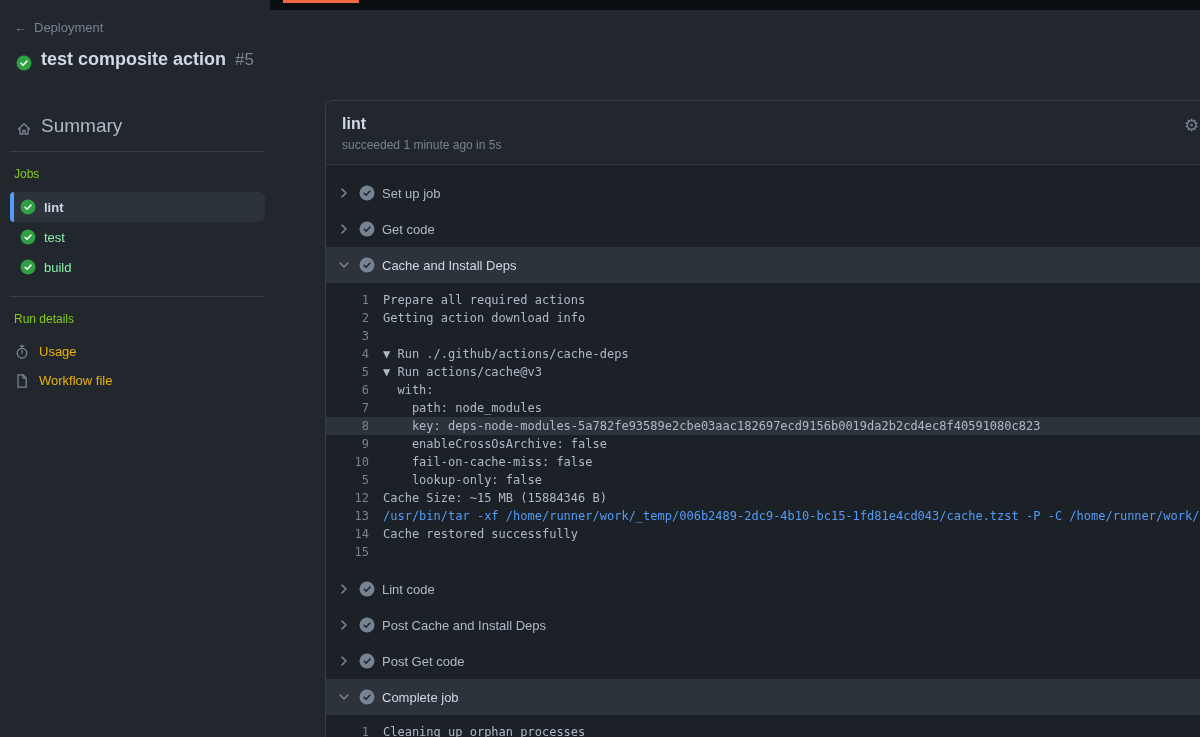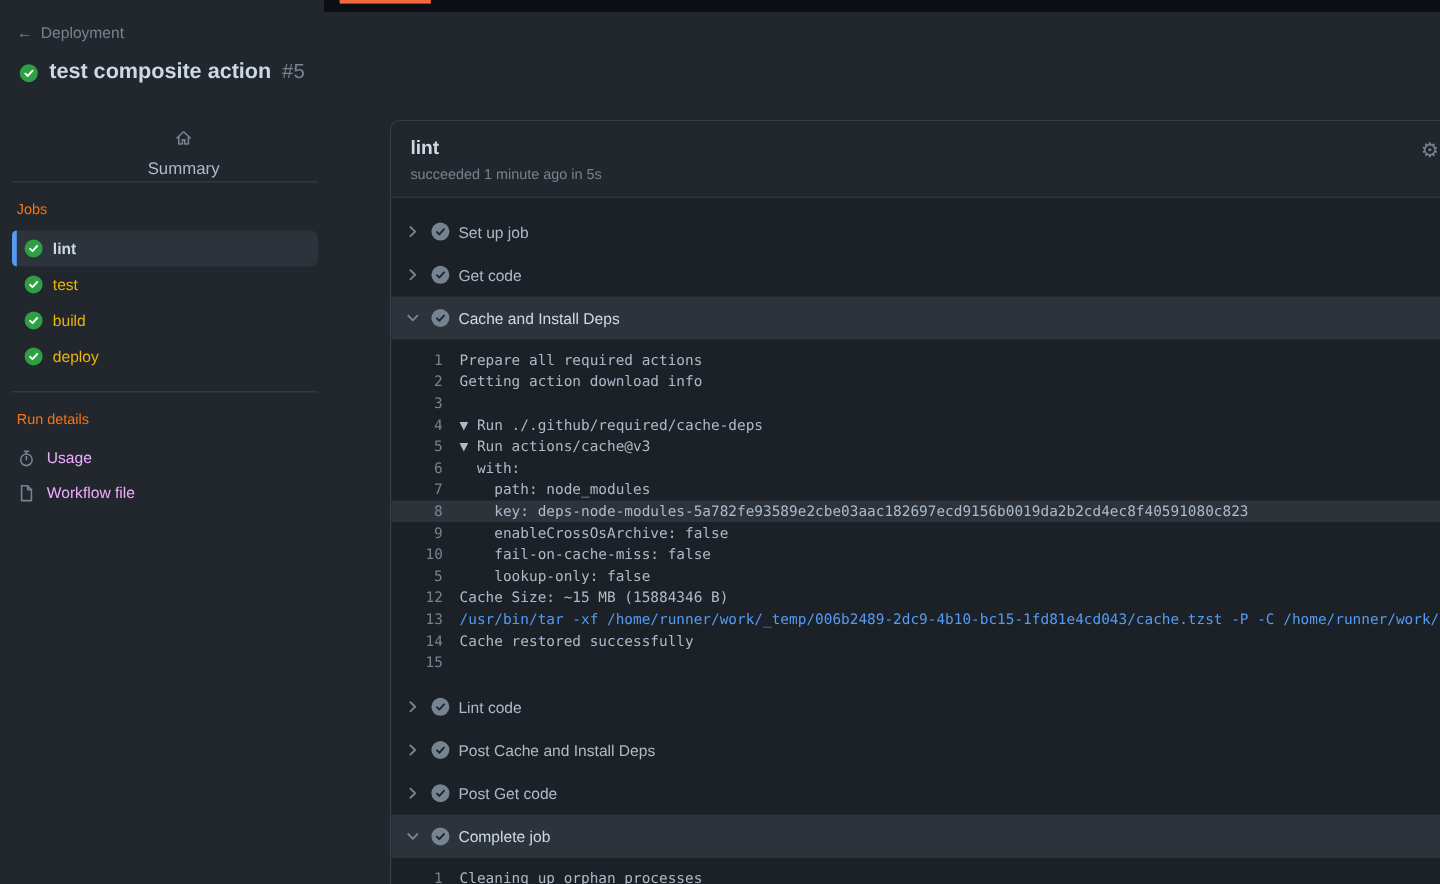--- a/index.html
+++ b/index.html
@@ -13,38 +13,38 @@
     -webkit-font-smoothing: antialiased;
   }
 
   
   .top-strip { position: absolute; left: 270px; right: 0; top: 0; height: 10px; background: #0b0e13; z-index: 5; }
   .top-strip .accent { position: absolute; left: 13px; top: 0; width: 76px; height: 3px; background: #f4683f; }
 
   
   .sidebar { position: absolute; left: 0; top: 0; bottom: 0; width: 290px; }
   .back-link { display: flex; align-items: center; gap: 7px; margin: 20px 0 0 14px; color: #768390; font-size: 13px; cursor: pointer; text-decoration: none; }
-  .run-title-row { display: flex; align-items: center; gap: 9px; margin: 14px 16px 0 16px; }
+  .run-title-row { display: flex; align-items: flex-end; gap: 9px; margin: 14px 16px 0 16px; }
   .run-title-row .title { font-size: 18px; font-weight: 700; color: #cdd9e5; margin: 0; white-space: nowrap; }
   .run-number { font-size: 17px; color: #768390; }
 
-  .sidebar-item { display: flex; align-items: center; gap: 9px; height: 30px; padding-left: 16px; color: #adbac7; font-size: 14px; cursor: pointer; flex-direction: column; }
+  .sidebar-item { display: flex; align-items: flex-end; gap: 9px; height: 30px; padding-left: 16px; color: #adbac7; font-size: 19px; cursor: pointer; }
   .sidebar-item svg, .detail-item svg { color: #768390; flex: none; }
   .summary-item { margin-top: 37px; }
 
   .divider { border: 0; border-top: 1px solid #373e47; margin: 14px 25px 0 10px; }
-  .section-label { font-size: 12px; color: #f97316; margin: 15px 0 11px 14px; }
+  .section-label { font-size: 12px; color: #84cc16; margin: 15px 0 11px 14px; }
 
   .jobs-list { margin: 0; padding: 0; }
-  .job-item { position: relative; display: flex; align-items: center; gap: 8px; height: 30px; margin: 0 25px 0 10px; padding-left: 10px; border-radius: 6px; font-size: 13px; color: #eab308; cursor: pointer; }
+  .job-item { position: relative; display: flex; align-items: center; gap: 8px; height: 30px; margin: 0 25px 0 10px; padding-left: 10px; border-radius: 6px; font-size: 13px; color: #86efac; cursor: pointer; }
   .job-item.selected { background: #2d333b; color: #cdd9e5; font-weight: 700; }
   .job-item.selected::before { content: ""; position: absolute; left: 0; top: 0; bottom: 0; width: 4px; background: #539bf5; border-radius: 6px 0 0 6px; }
   .job-item svg { flex: none; }
 
-  .detail-item { display: flex; align-items: center; gap: 9px; height: 29px; padding-left: 14px; color: #f0abfc; font-size: 13px; cursor: pointer; }
+  .detail-item { display: flex; align-items: center; gap: 9px; height: 29px; padding-left: 14px; color: #eab308; font-size: 13px; cursor: pointer; }
 
   
   .log-panel { position: absolute; left: 325px; top: 100px; width: 900px; bottom: -40px; background: #1c2128; border: 1px solid #373e47; border-bottom: 0; border-radius: 8px 8px 0 0; overflow: hidden; }
   .log-header { position: relative; background: #22272e; padding: 14px 16px 12px 16px; border-bottom: 1px solid rgba(118,131,144,0.15); }
   .log-header .job-name { margin: 0; font-size: 16px; font-weight: 700; color: #cdd9e5; }
   .log-header .status-line { margin-top: 5px; font-size: 12px; color: #768390; }
   .gear { position: absolute; top: 16px; left: 858px; color: #768390; font-size: 17px; line-height: 1; cursor: pointer; }
 
   .steps { padding-top: 10px; }
   .step-row { display: flex; align-items: center; gap: 7px; height: 36px; padding-left: 10px; color: #adbac7; font-size: 13px; cursor: pointer; }
@@ -115,29 +115,20 @@
       </div>
       <div class="job-item">
         <span class="step-check">
           <svg width="16" height="16" viewBox="0 0 16 16" aria-hidden="true">
             <circle cx="8" cy="8" r="7.5" fill="#2ea043"></circle>
             <path d="M5.1 8.3l2 2 3.9-4.3" fill="none" stroke="#ffffff" stroke-width="1.6" stroke-linecap="round" stroke-linejoin="round"></path>
           </svg>
         </span>
         <span>build</span>
       </div>
-      <div class="job-item">
-        <span class="step-check">
-          <svg width="16" height="16" viewBox="0 0 16 16" aria-hidden="true">
-            <circle cx="8" cy="8" r="7.5" fill="#2ea043"></circle>
-            <path d="M5.1 8.3l2 2 3.9-4.3" fill="none" stroke="#ffffff" stroke-width="1.6" stroke-linecap="round" stroke-linejoin="round"></path>
-          </svg>
-        </span>
-        <span>deploy</span>
-      </div>
     </div>
 
   <hr class="divider">
   <div class="section-label">Run details</div>
 
   <div class="detail-item">
     <svg width="16" height="16" viewBox="0 0 16 16">
         <circle cx="8" cy="9.2" r="4.8" fill="none" stroke="currentColor" stroke-width="1.3"></circle>
         <path d="M8 9.2 V6.4 M6.3 2 h3.4 M8 2 v2.2" fill="none" stroke="currentColor" stroke-width="1.3" stroke-linecap="round"></path>
       </svg>
@@ -198,21 +189,21 @@
             <circle cx="8" cy="8" r="7.5" fill="#768390"></circle>
             <path d="M5.1 8.3l2 2 3.9-4.3" fill="none" stroke="#22272e" stroke-width="1.6" stroke-linecap="round" stroke-linejoin="round"></path>
           </svg>
         </span>
         <span class="step-title">Cache and Install Deps</span>
       </div>
       <div class="step-lines">
         <div class="log-line"><span class="ln">1</span><span class="lt">Prepare all required actions</span></div>
         <div class="log-line"><span class="ln">2</span><span class="lt">Getting action download info</span></div>
         <div class="log-line"><span class="ln">3</span></div>
-        <div class="log-line"><span class="ln">4</span><span class="lt">▼ Run ./.github/required/cache-deps</span></div>
+        <div class="log-line"><span class="ln">4</span><span class="lt">▼ Run ./.github/actions/cache-deps</span></div>
         <div class="log-line"><span class="ln">5</span><span class="lt">▼ Run actions/cache@v3</span></div>
         <div class="log-line"><span class="ln">6</span><span class="lt">  with:</span></div>
         <div class="log-line"><span class="ln">7</span><span class="lt">    path: node_modules</span></div>
         <div class="log-line highlight"><span class="ln">8</span><span class="lt">    key: deps-node-modules-5a782fe93589e2cbe03aac182697ecd9156b0019da2b2cd4ec8f40591080c823</span></div>
         <div class="log-line"><span class="ln">9</span><span class="lt">    enableCrossOsArchive: false</span></div>
         <div class="log-line"><span class="ln">10</span><span class="lt">    fail-on-cache-miss: false</span></div>
         <div class="log-line"><span class="ln">5</span><span class="lt">    lookup-only: false</span></div>
         <div class="log-line"><span class="ln">12</span><span class="lt">Cache Size: ~15 MB (15884346 B)</span></div>
         <div class="log-line link"><span class="ln">13</span><span class="lt">/usr/bin/tar -xf /home/runner/work/_temp/006b2489-2dc9-4b10-bc15-1fd81e4cd043/cache.tzst -P -C /home/runner/work/gh-custom-acti</span></div>
         <div class="log-line"><span class="ln">14</span><span class="lt">Cache restored successfully</span></div>

